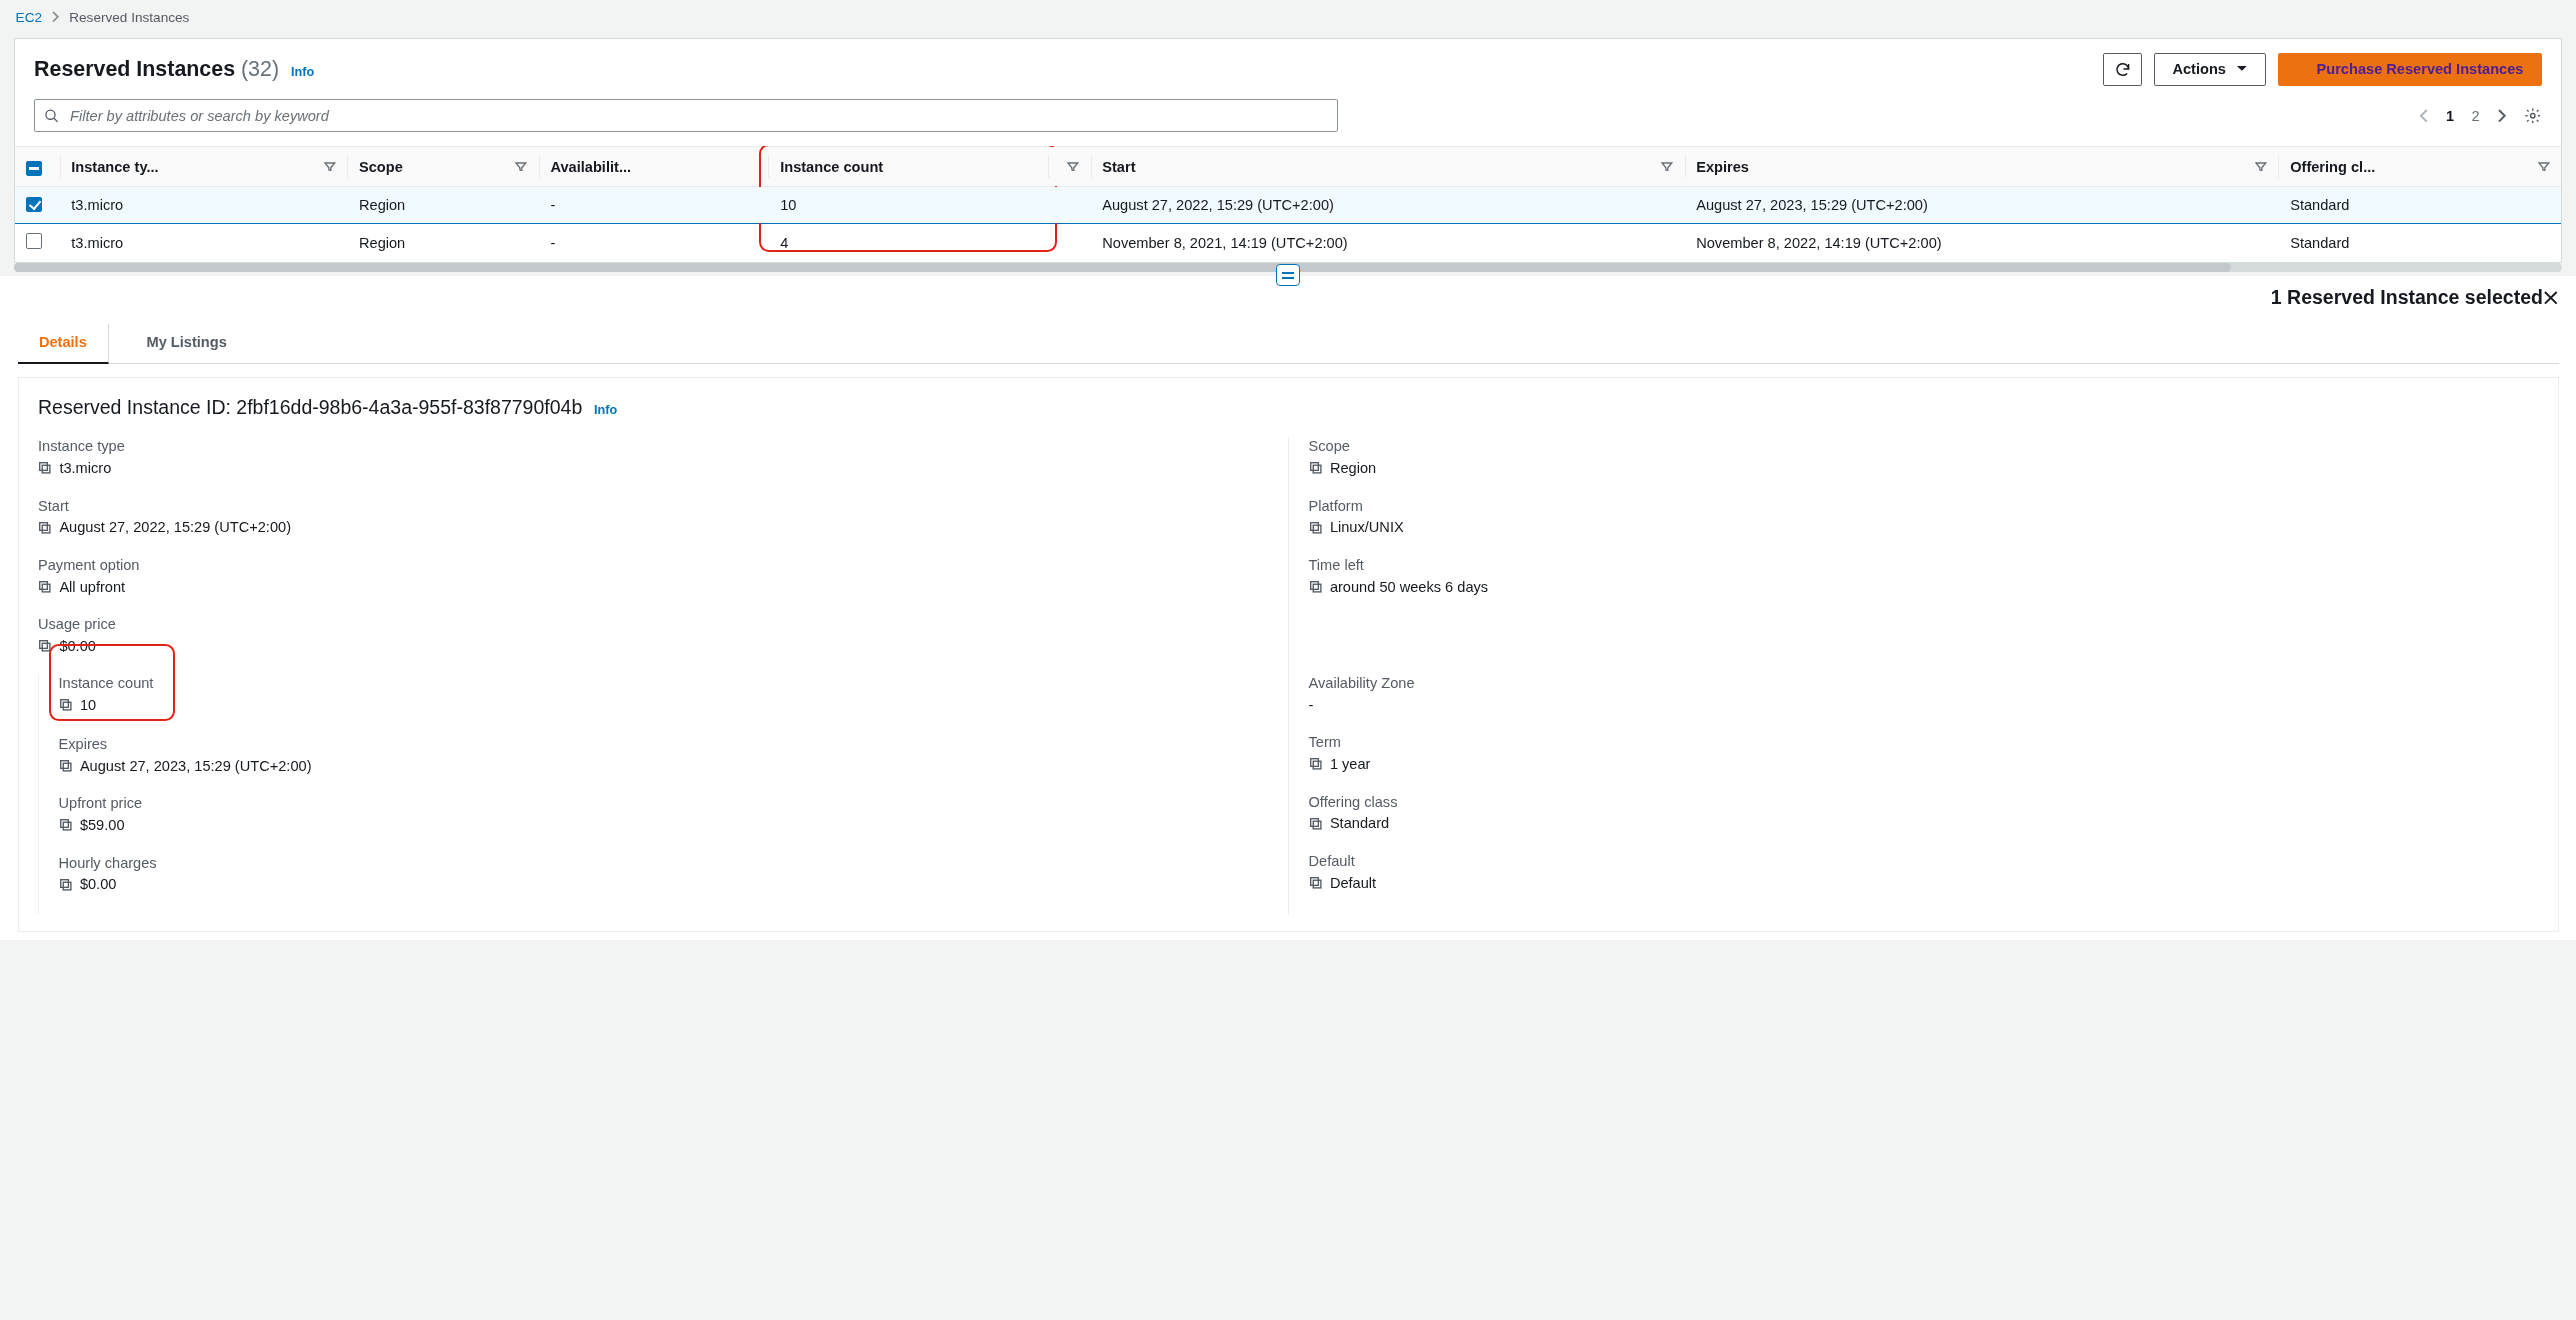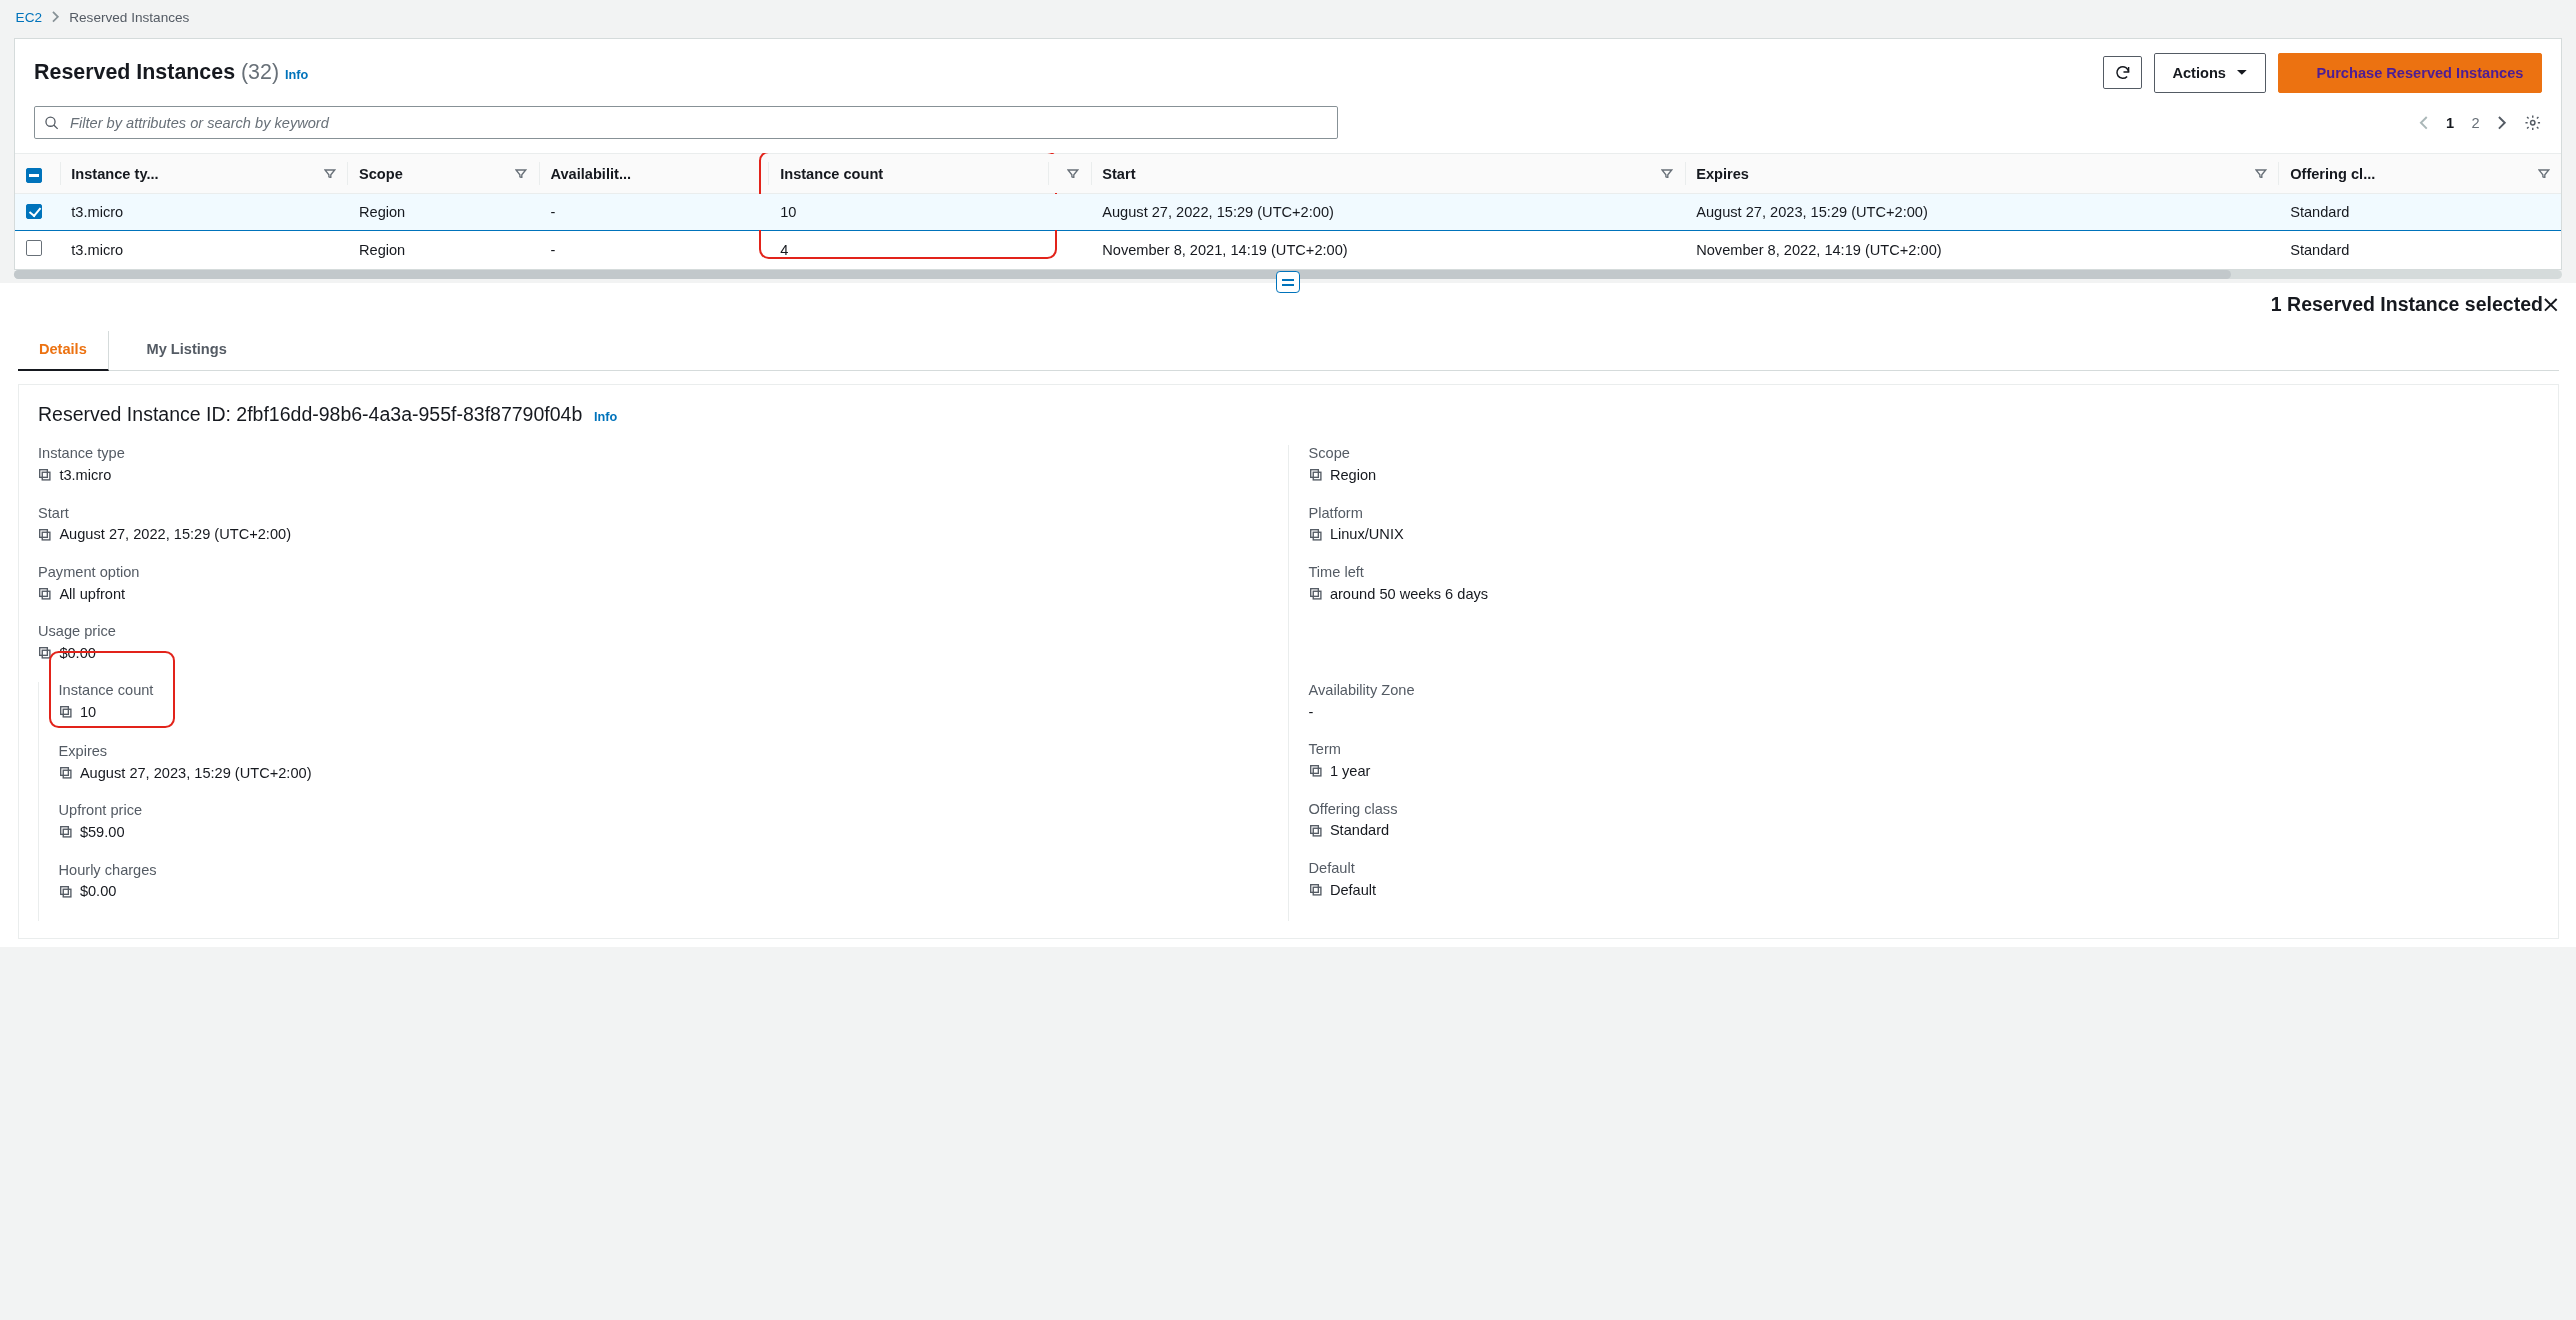--- a/index.html
+++ b/index.html
@@ -7,28 +7,28 @@
   a { color: #0073bb; text-decoration: none; cursor: pointer; }
 
   
   .breadcrumb { display: flex; align-items: center; gap: 9.7px; padding: 9.7px 15.6px 13.6px 15.6px; font-size: 13.6px; }
   .breadcrumb span.sep { color: #879196; }
   .breadcrumb .current { color: #545b64; }
 
   
   .panel { background: #fff; border: 1px solid #d5dbdb; margin: 0 13.6px; }
   .panel-header-row { display: flex; align-items: center; justify-content: space-between; padding: 13.6px 19.5px 7.8px 19.5px; }
-  .title-wrap { display: flex; align-items: baseline; gap: 6px; justify-content: center; }
+  .title-wrap { display: flex; align-items: baseline; gap: 12px; justify-content: center; }
   .title-wrap h1 { font-size: 21.4px; font-weight: 700; }
   .title-count { color: #687078; font-weight: 400; font-size: 21.4px; }
   .info-link { font-size: 12.7px; font-weight: 700; }
 
   .actions-wrap { display: flex; align-items: center; gap: 11.7px; }
   .icon-btn { width: 39px; height: 33px; border: 1px solid #545b64; border-radius: 1.9px; background: #fff; display: inline-flex; align-items: center; justify-content: center; cursor: pointer; }
-  .btn { height: 40px; border: 1px solid #545b64; border-radius: 1.9px; background: #fff; display: inline-flex; align-items: center; justify-content: center; padding: 0 17.5px; gap: 9.7px; cursor: pointer; font-weight: 700; font-size: 14.6px; color:#16191f;}
+  .btn { height: 33px; border: 1px solid #545b64; border-radius: 1.9px; background: #fff; display: inline-flex; align-items: center; justify-content: center; padding: 0 17.5px; gap: 9.7px; cursor: pointer; font-weight: 700; font-size: 14.6px; color:#16191f;}
   .btn-primary { background: #ec7211; border-color: #ec7211; color: #4c1d95; padding-left: 38px; }
 
   
   .filter-row { display: flex; align-items: center; justify-content: space-between; padding: 5.8px 19.5px 13.6px 19.5px; gap: 19.5px; }
   .search-box { position: relative; width: 52%; }
   .search-box input { width: 100%; height: 33px; border: 1px solid #879196; border-radius: 1.9px; padding: 0 9.7px 0 35px; font-size: 14.6px; font-style: italic; color: #555b64; background:#fff;}
   .search-box input::placeholder { color: #687078; font-style: italic;}
   .search-icon { position: absolute; left: 9.7px; top: 50%; transform: translateY(-50%); color: #545b64; }
   .paging { display: flex; align-items: center; gap: 17.5px; color: #545b64; font-size: 14.6px; }
   .paging .page { font-weight: 700; color: #16191f; }

